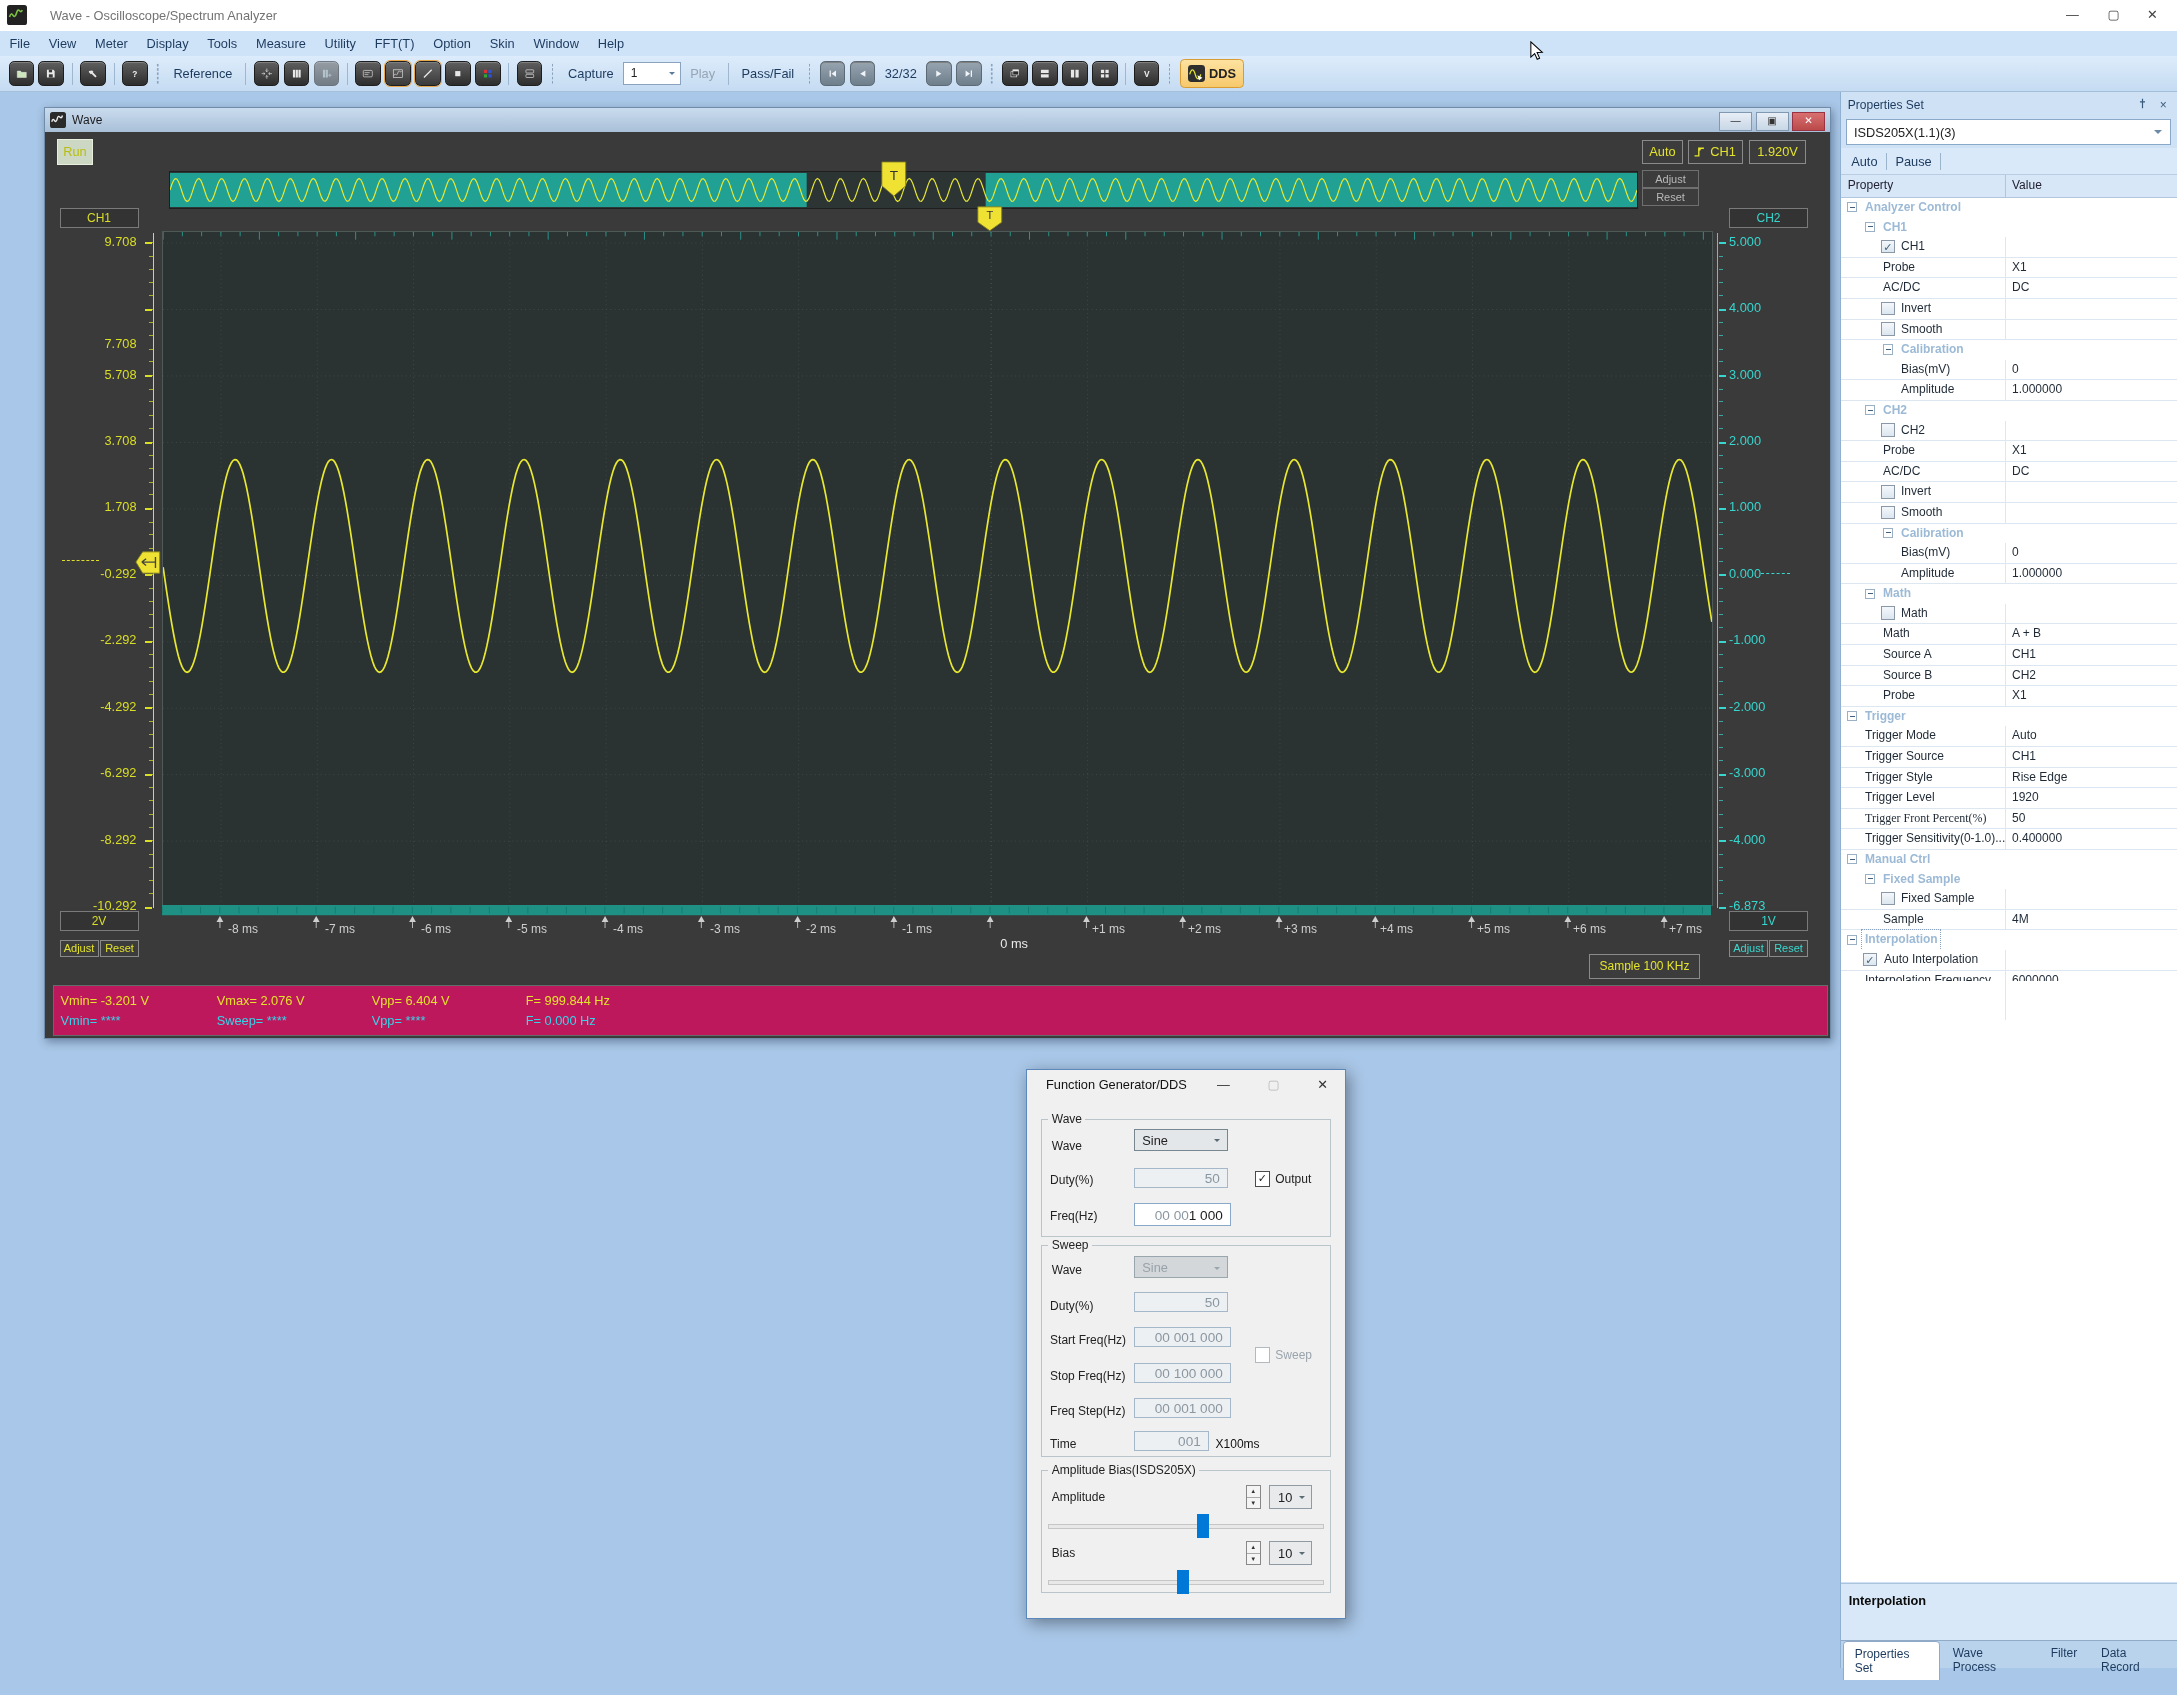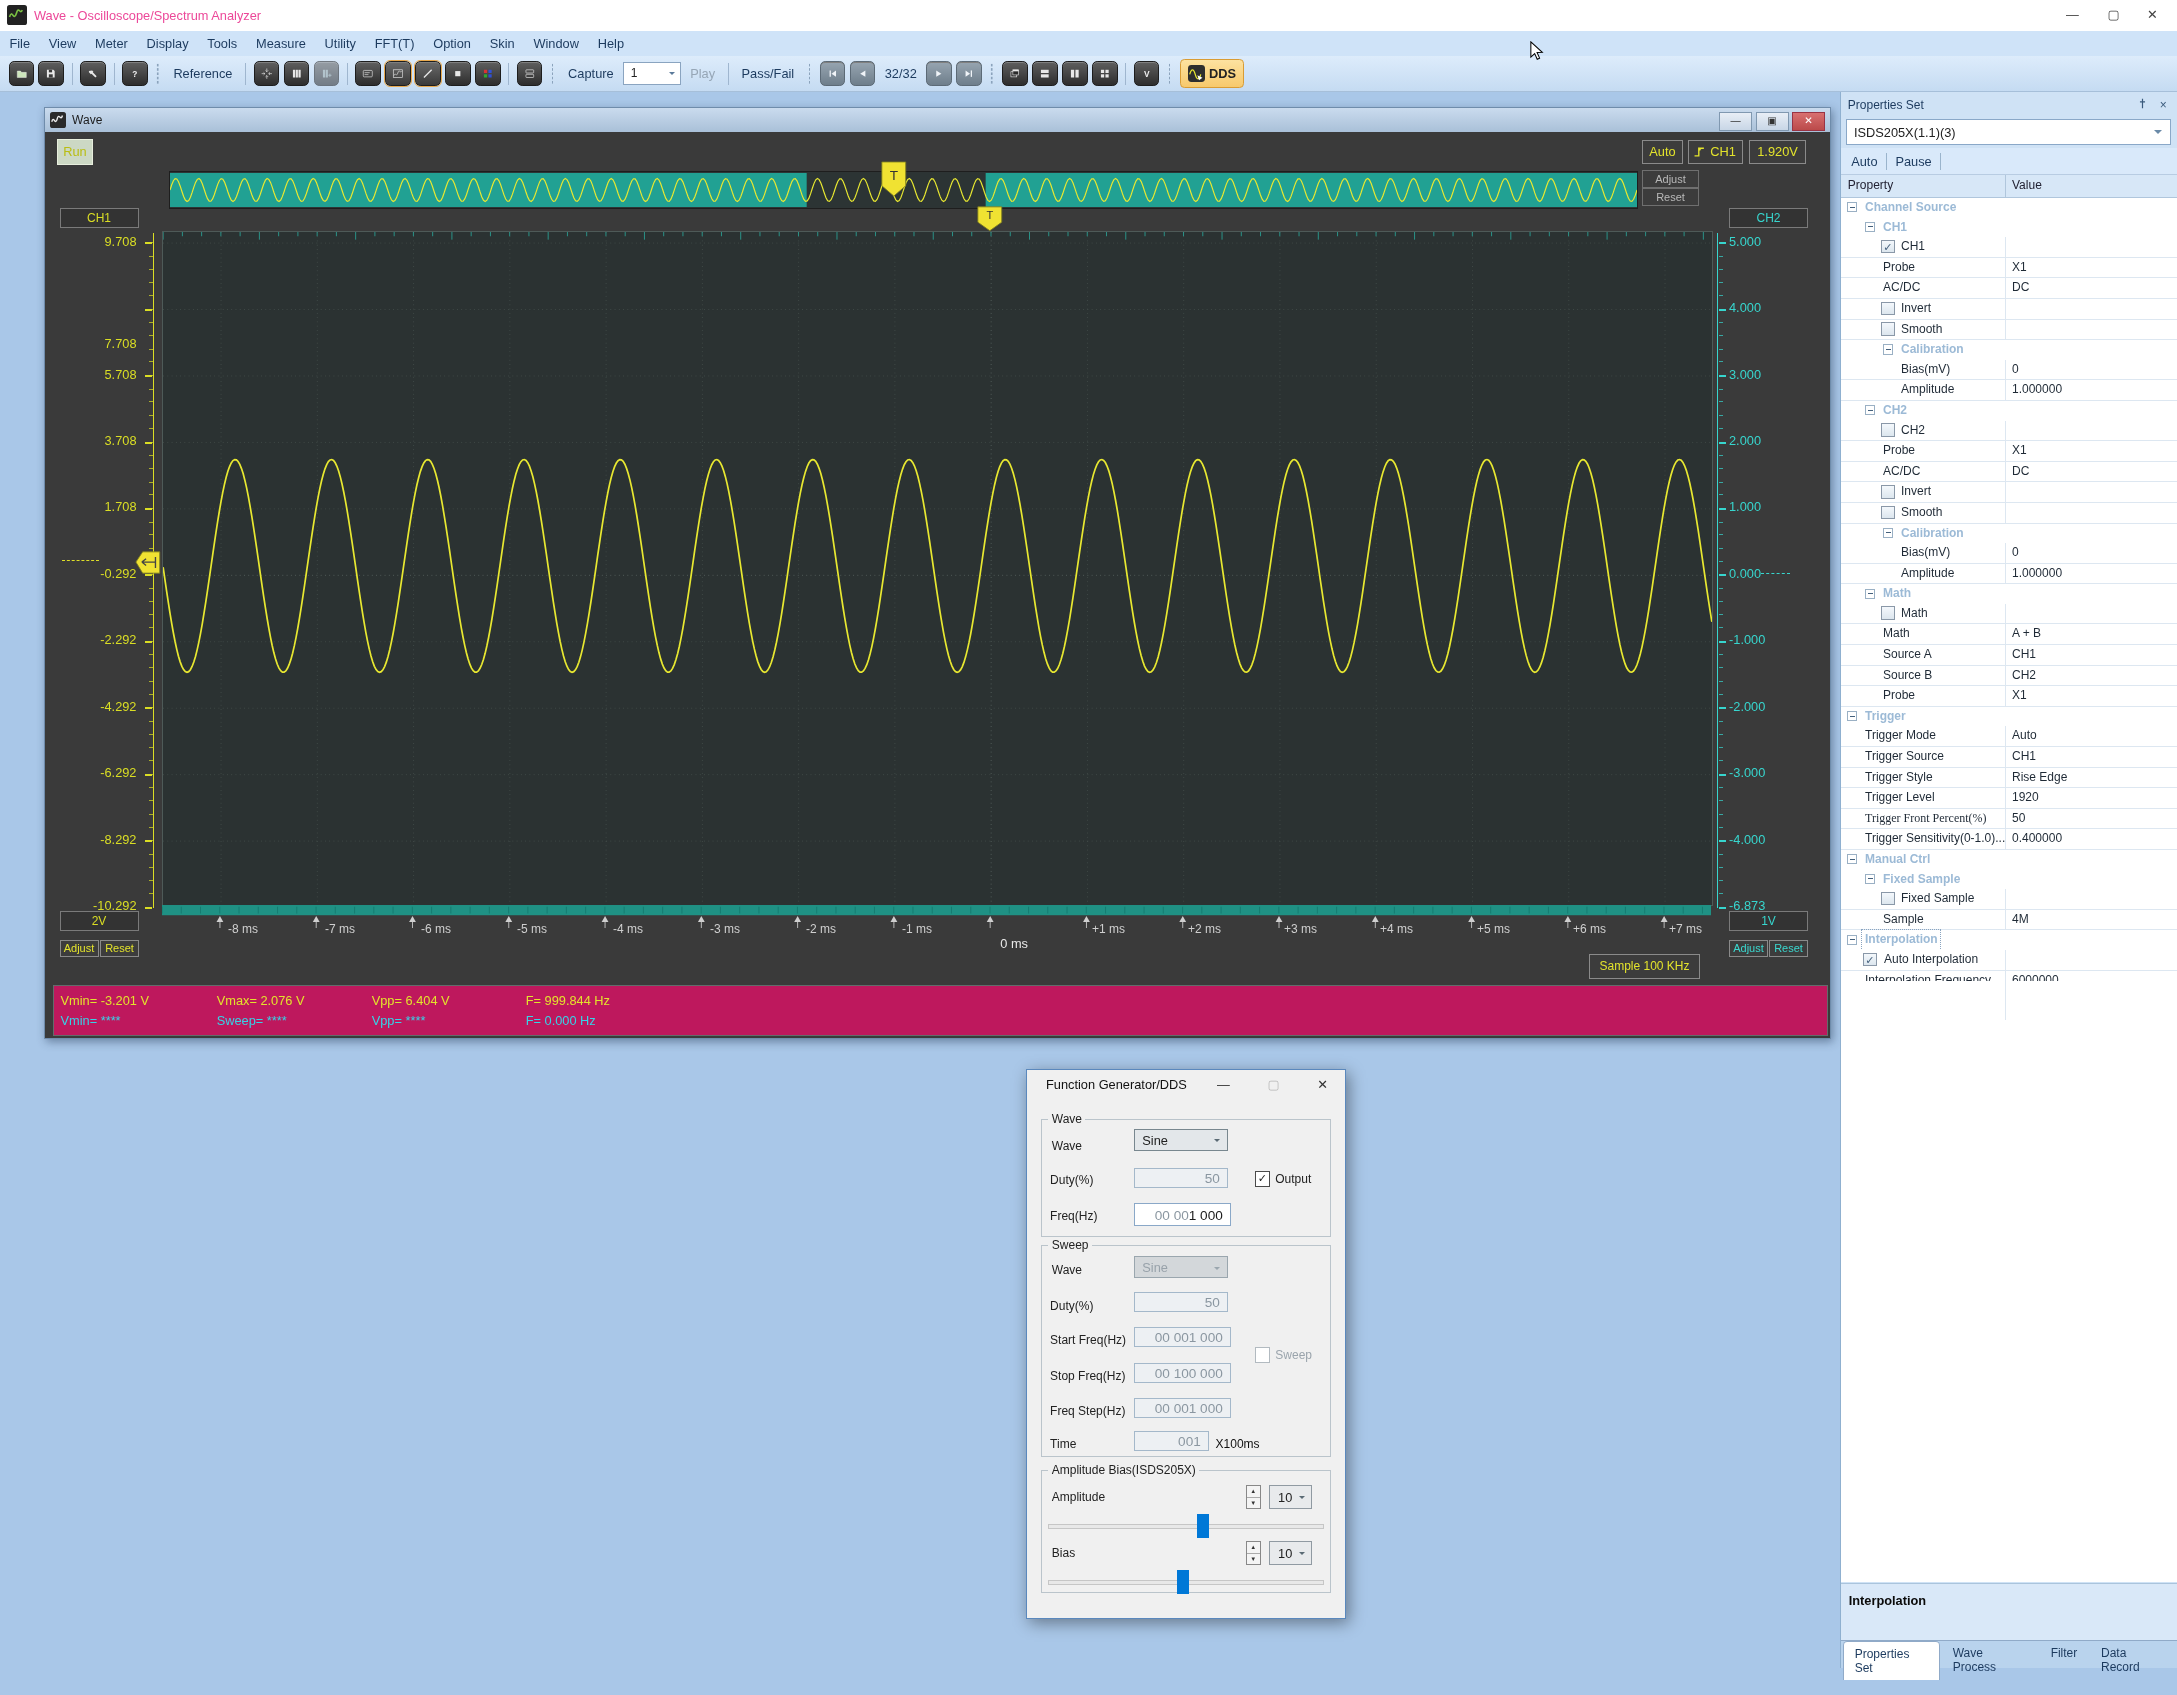--- a/index.html
+++ b/index.html
@@ -2,21 +2,21 @@
 <html style="font-size:13.6px"><head>
 <meta charset="utf-8">
 <style>
   html,body{margin:0;padding:0;background:#7ea3cc;font-family:"Liberation Sans",sans-serif;}
   .app{position:relative;width:2177px;height:1695px;background:#a9c7e8;overflow:hidden;}
   .abs{position:absolute;}
 
   
   .titlebar{position:absolute;left:0;top:0;width:100%;height:31px;background:#ffffff;border-bottom:0.9px solid #d8d8d8;}
   .app-icon{position:absolute;left:6.8px;top:5.1px;width:20.4px;height:20.4px;background:#222;border-radius:2.6px;}
-  .app-title{position:absolute;left:34px;top:7.7px;font-size:12.8px;color:#ec4899;}
+  .app-title{position:absolute;left:50px;top:7.7px;font-size:12.8px;color:#737373;}
   .winbtn{position:absolute;top:0;width:39px;height:29px;text-align:center;line-height:29px;font-size:12.8px;color:#444;}
   .menubar{position:absolute;left:0;top:31px;width:100%;height:25.6px;background:#cfe3f8;border-bottom:0.9px solid #b6cde6;}
   .menu-item{display:inline-block;padding:0 9.4px;line-height:25.6px;font-size:12.8px;color:#1c3a5e;}
   .toolbar{position:absolute;left:0;top:56px;width:100%;height:36px;background:linear-gradient(#ddecfb,#c5dbf2);border-bottom:0.9px solid #a6bfd9;display:flex;align-items:center;padding-left:8.5px;box-sizing:border-box;gap:4.3px;}
   .tbtn{width:25.6px;height:25.6px;border-radius:5.1px;background:linear-gradient(#5f5f5f,#2d2d2d);border:0.9px solid #1d1d1d;display:flex;align-items:center;justify-content:center;flex:none;box-shadow:inset 0 0.9px 0 #808080;}
   .tbtn.active{outline:1.7px solid #e8a94e;outline-offset:0;background:linear-gradient(#6a6a6a,#3a3a3a);}
   .tbtn.nav{background:linear-gradient(#97a5b1,#6e7e8b);border-color:#5c6a76;}
   .tbtn svg{width:15.3px;height:15.3px;}
   .tsep{width:0.9px;height:22px;background:#9fb6cf;margin:0 3.4px;flex:none;}
   .tgrip{width:3.4px;height:22px;margin:0 4.3px;flex:none;background-image:radial-gradient(#8ba3bc 0.9px,transparent 1px);background-size:3.4px 4.3px;}
@@ -862,21 +862,21 @@
       <span class="pp-tsep"></span>
     </div>
     <div class="pp-cols">
       <span style="left:6.8px;">Property</span>
       <span style="left:171px;">Value</span>
       <span class="cdiv"></span>
     </div>
     <div class="pp-rows" id="pprows">
         <div class="prow group">
           <span class="ptog" style="left:6px;"></span>
-          <span class="lab" style="left:24px;">Channel Source</span>
+          <span class="lab" style="left:24px;">Analyzer Control</span>
         </div>
         <div class="prow group">
           <span class="ptog" style="left:24px;"></span>
           <span class="lab" style="left:42px;">CH1</span>
         </div>
         <div class="prow leaf">
           <span class="pcheck" style="left:40px;">✓</span>
           <span class="lab" style="left:60px;">CH1</span>
         </div>
         <div class="prow leaf">

